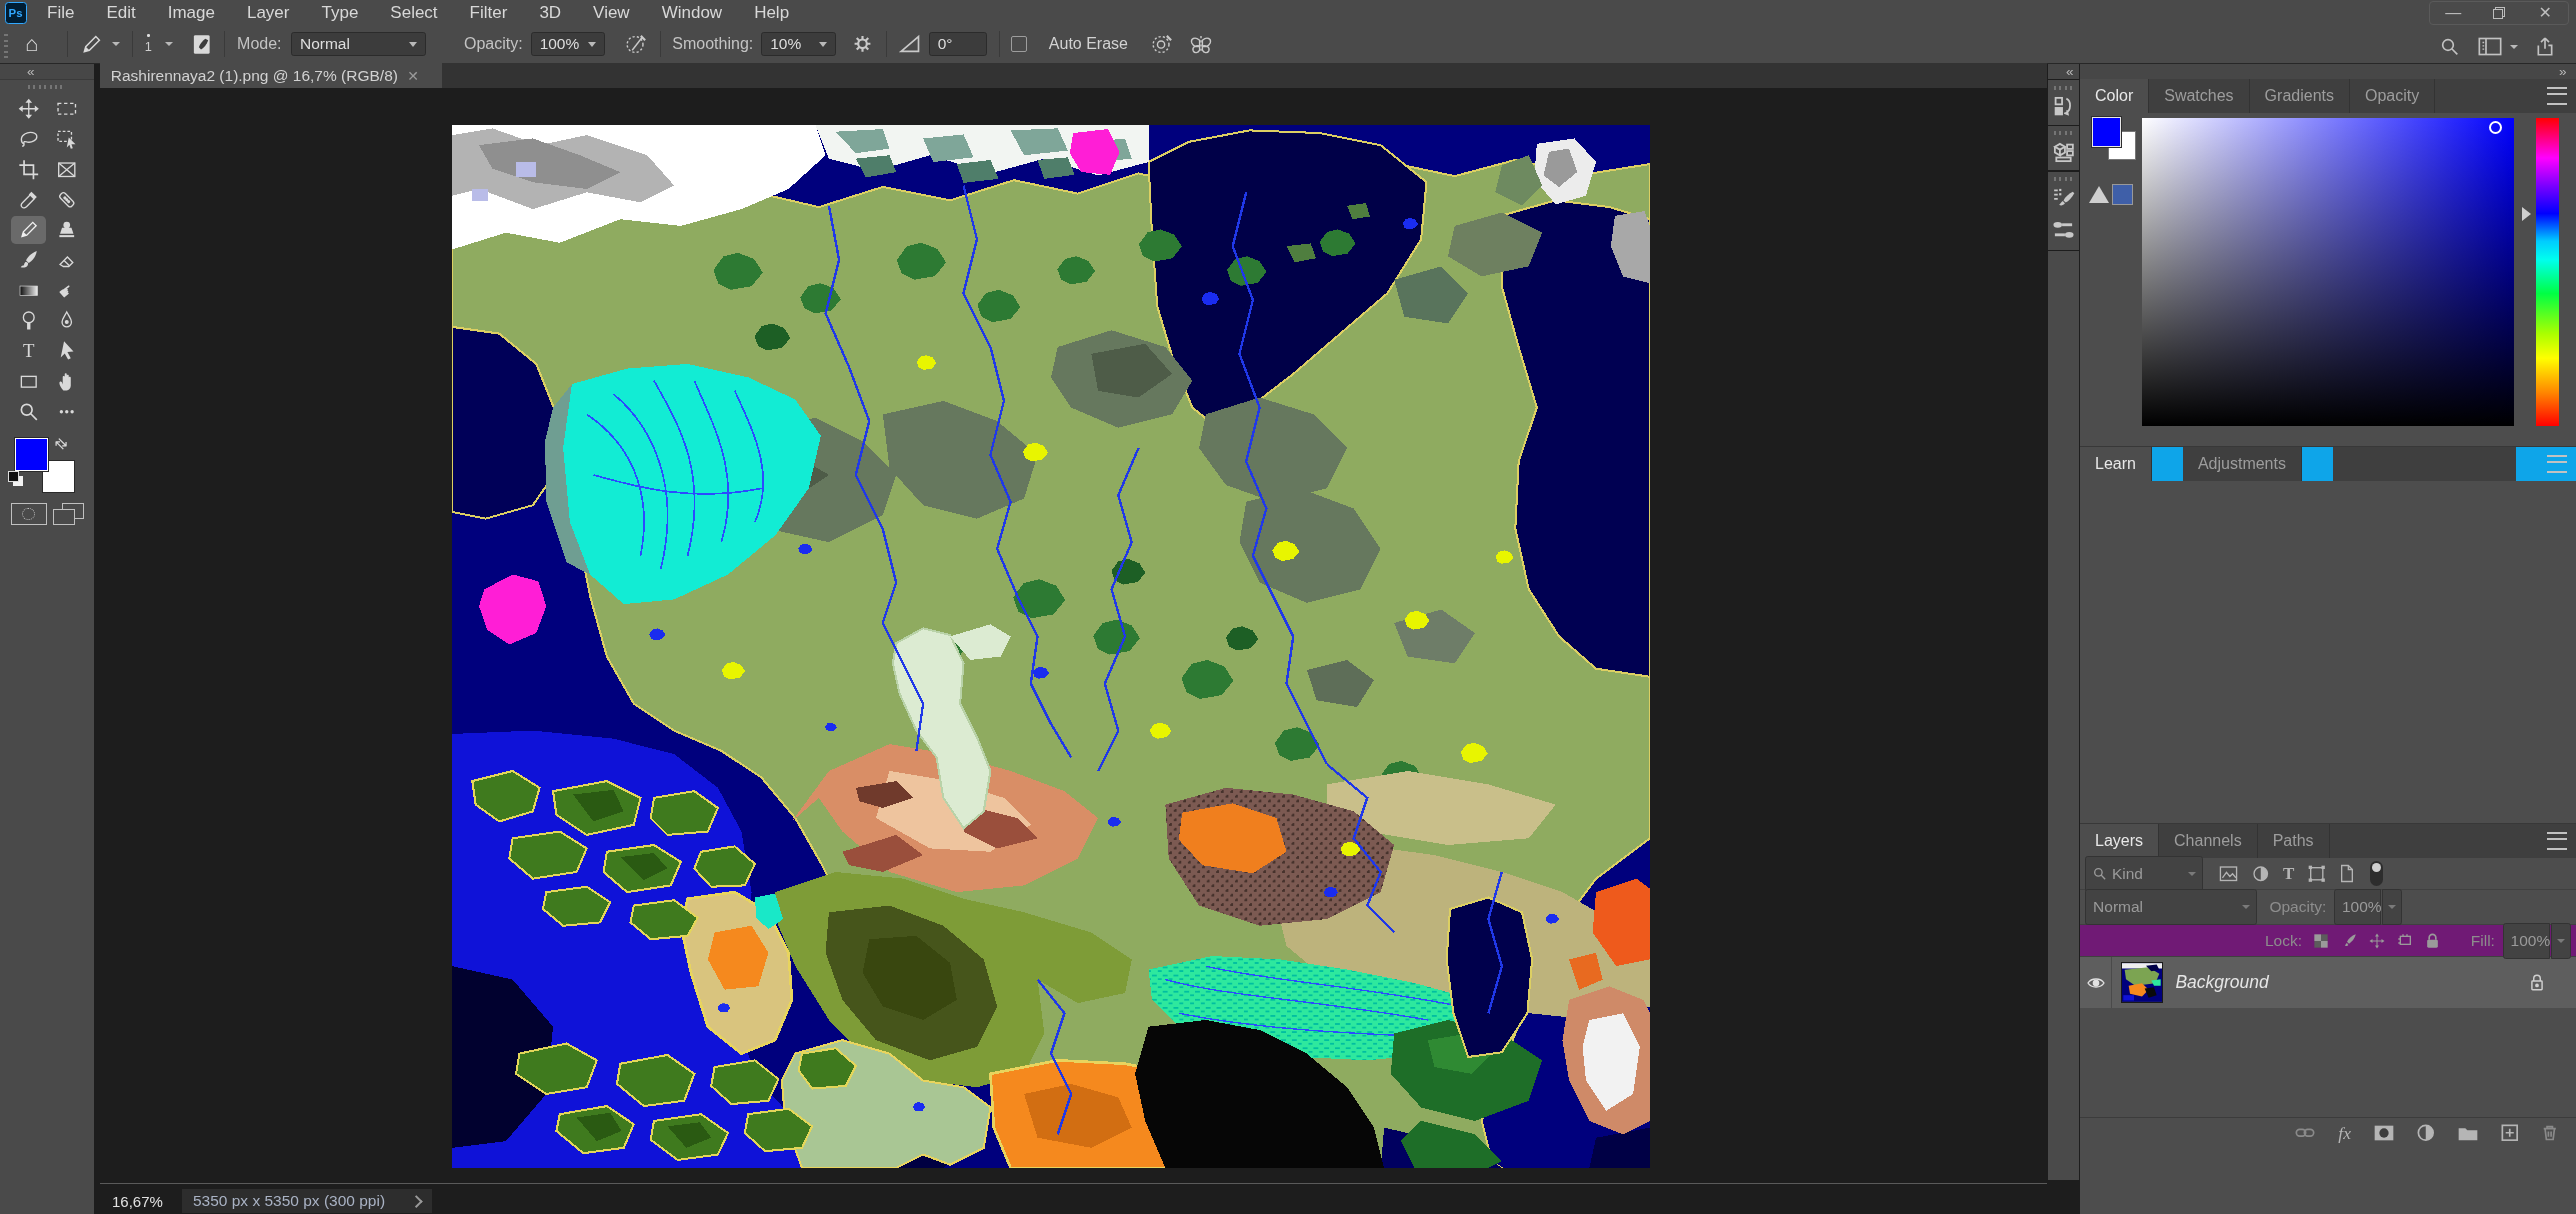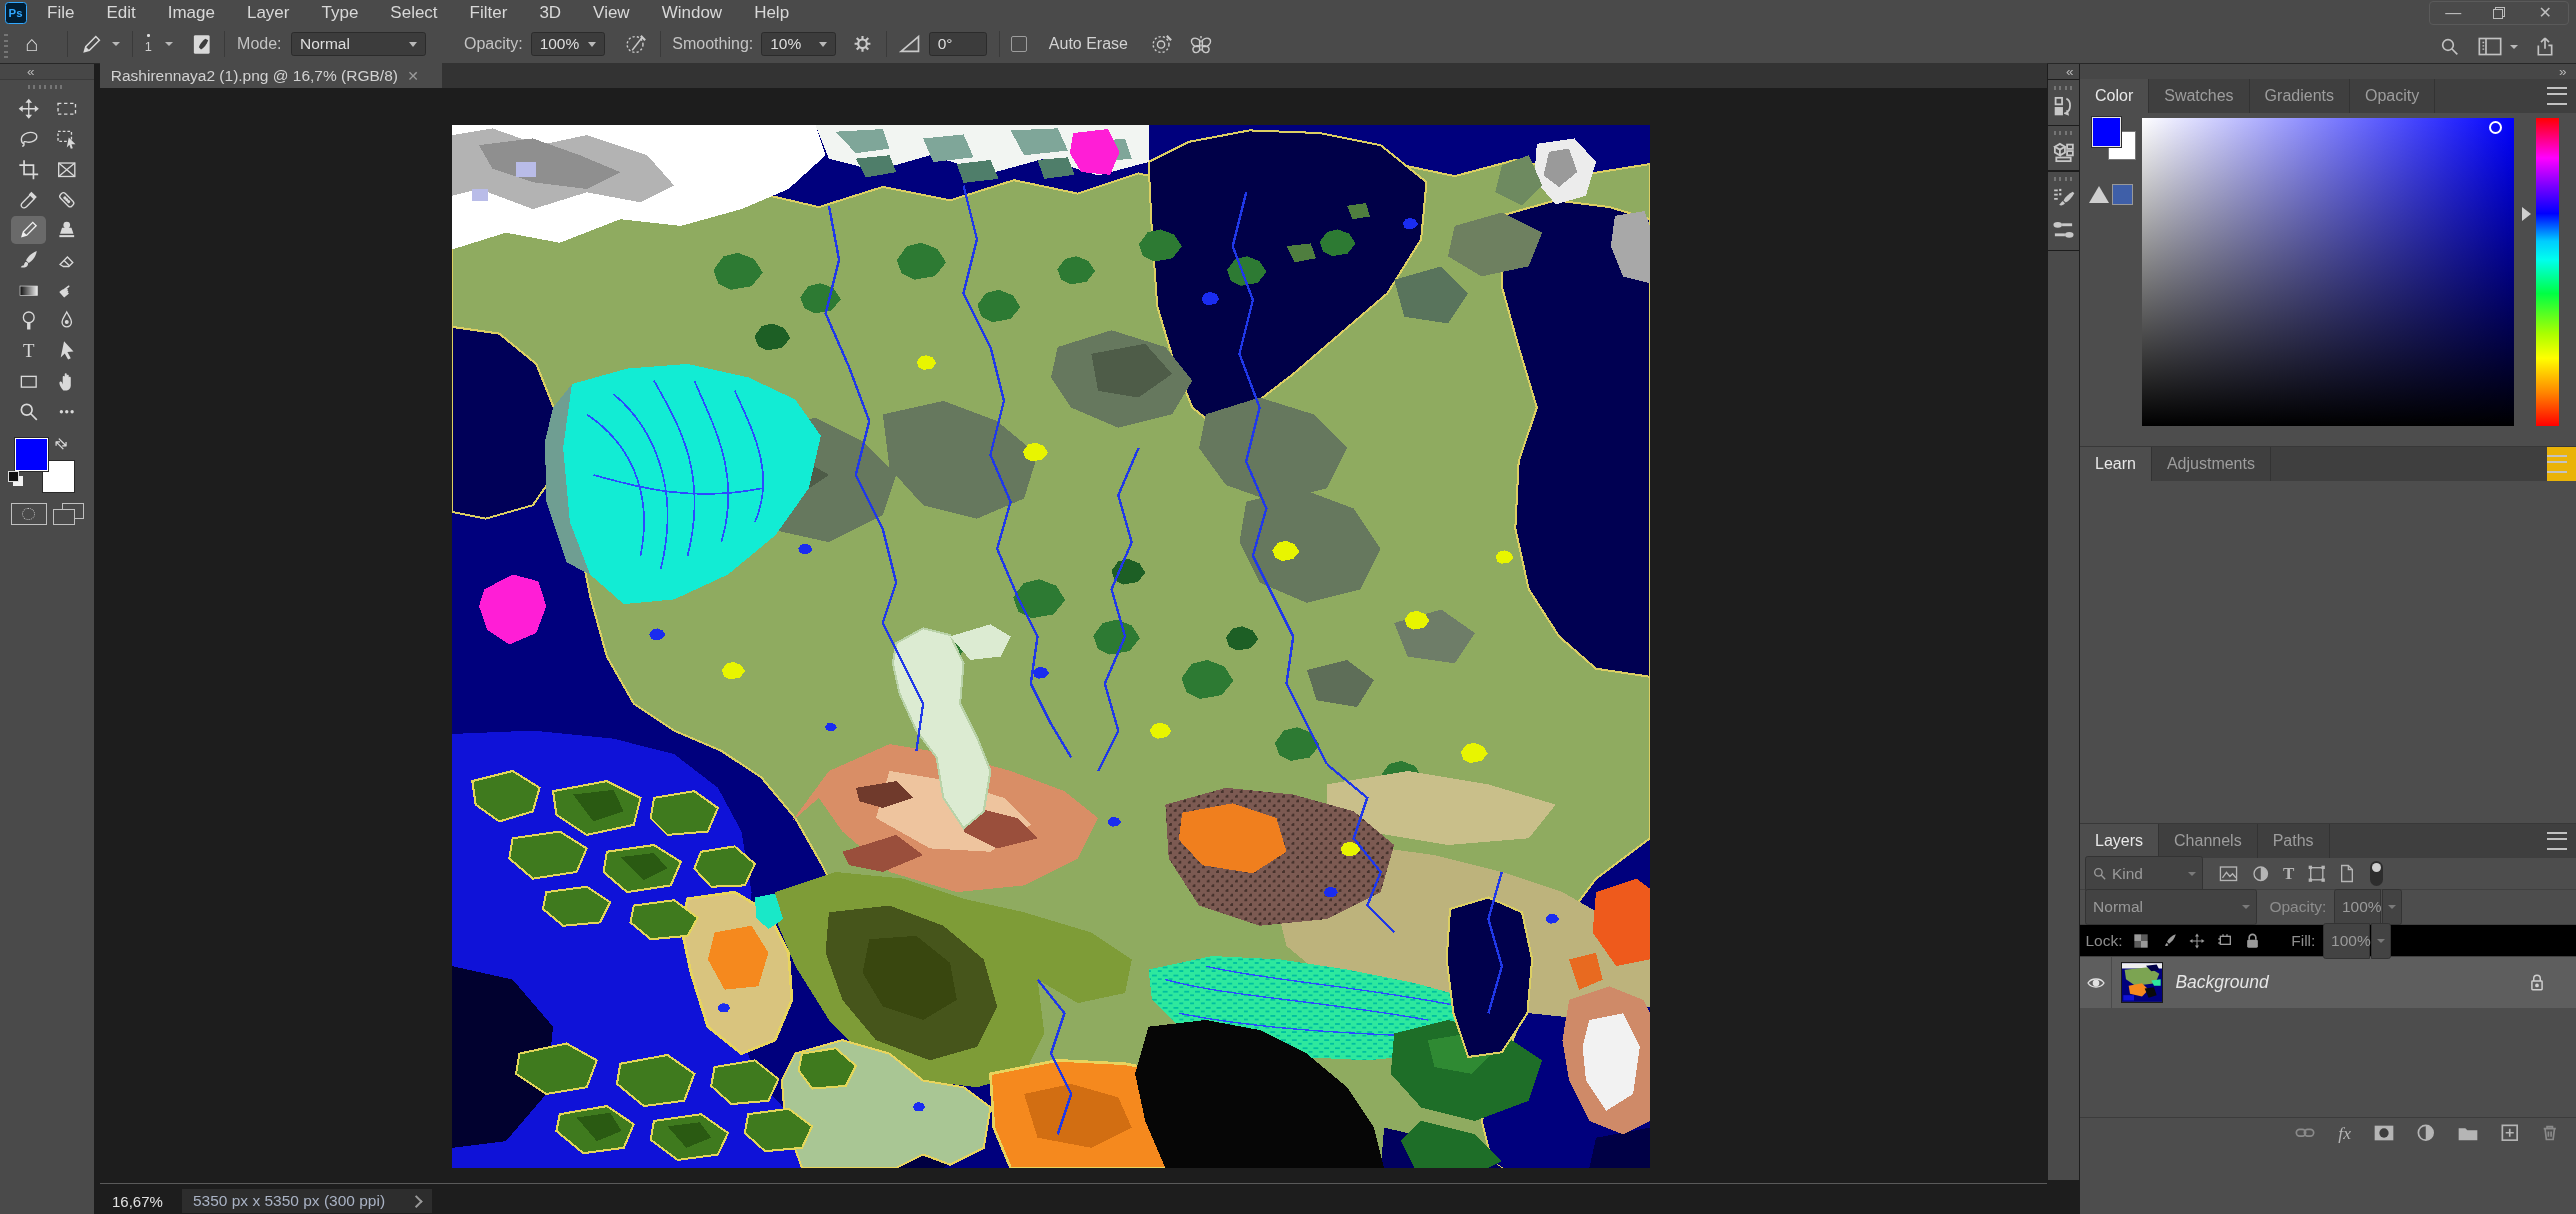--- a/index.html
+++ b/index.html
@@ -628,21 +628,21 @@
         <div class="abs" style="left:62px;top:5.4px;width:372px;height:308px;background:linear-gradient(to bottom,rgba(0,0,0,0) 0%,#000 100%),linear-gradient(to right,#ffffff 0%,#0000ff 100%);">
           <span class="abs" style="right:12px;top:2.7px;width:9.4px;height:9.4px;border:2px solid #fff;border-radius:50%;"></span>
         </div>
 
         <div class="abs" style="left:456px;top:5.4px;width:23px;height:308px;background:linear-gradient(to bottom,#ff0000 0%,#ff00ff 13%,#7b00ff 22%,#0000ff 31%,#00ccff 40%,#00ffee 46%,#00ff44 57%,#aaff00 70%,#ffff00 78%,#ff8800 89%,#ff0000 100%);"></div>
         <div class="abs" style="left:442px;top:94px;width:0;height:0;border-top:7.4px solid transparent;border-bottom:7.4px solid transparent;border-left:9.4px solid #cfcfcf;"></div>
       </div>
     </div>
 
     <div style="border-top:1.3px solid #383838;">
-      <div class="flex" style="height:34px;background:#eab308;">
+      <div class="flex" style="height:34px;background:#0ea5e9;gap:31px;">
         <div class="ptab on">Learn</div>
         <div class="ptab">Adjustments</div>
         <div style="flex:1;height:34px;background:#3f3f3f;"></div>
         <div class="ham" style="margin-right:9.4px;"></div>
       </div>
       <div style="height:342px;background:#4d4d4d;"></div>
     </div>
 
     <div style="border-top:1.3px solid #383838;">
       <div class="flex" style="height:34px;background:#3f3f3f;">
@@ -694,21 +694,21 @@
         </div>
         <span class="lbl dim" style="margin-left:12px;font-size:15.5px;">Opacity:</span>
         <div class="fieldD" style="width:47px;margin-left:8px;border-radius:2.7px 0 0 2.7px;">
             <span>100%</span>
           </div>
         <div class="fieldD" style="width:20px;margin-left:0.7px;border-radius:0 2.7px 2.7px 0;justify-content:center;padding:0;">
             <div class="chev sm dis" style="margin:0;"></div>
           </div>
       </div>
 
-      <div class="flex" style="height:31px;background:#000000;padding:0 5.4px;border-bottom:0.7px solid #404040;">
+      <div class="flex" style="height:31px;background:#701a75;padding:0 5.4px;border-bottom:0.7px solid #404040;justify-content:flex-end;">
         <span class="lbl dim" style="font-size:15.5px;">Lock:</span>
         <svg class="ic" style="margin-left:10.8px;" width="16" height="16" viewBox="0 0 24 24">
             <rect x="2" y="2" width="10" height="10" fill="#9a9a9a"></rect>
             <rect x="12" y="12" width="10" height="10" fill="#9a9a9a"></rect>
             <rect x="12" y="2" width="10" height="10" fill="#5c5c5c"></rect>
             <rect x="2" y="12" width="10" height="10" fill="#5c5c5c"></rect>
           </svg>
         <svg class="ic" style="margin-left:12px;" width="16" height="16" viewBox="0 0 24 24" fill="#9a9a9a">
             <path d="M22 2c-6 2-11 7-13 11l3 3c4-2 9-8 10-14z"></path>
             <path d="M9 15c-2 1-2 3-3 4 2 1 4 1 5-1z"></path>

